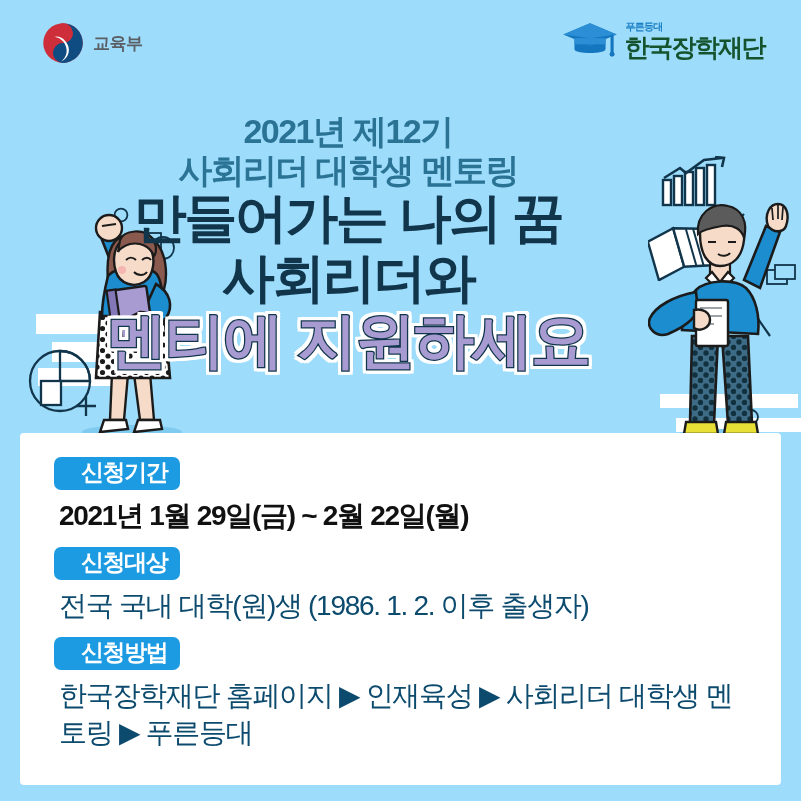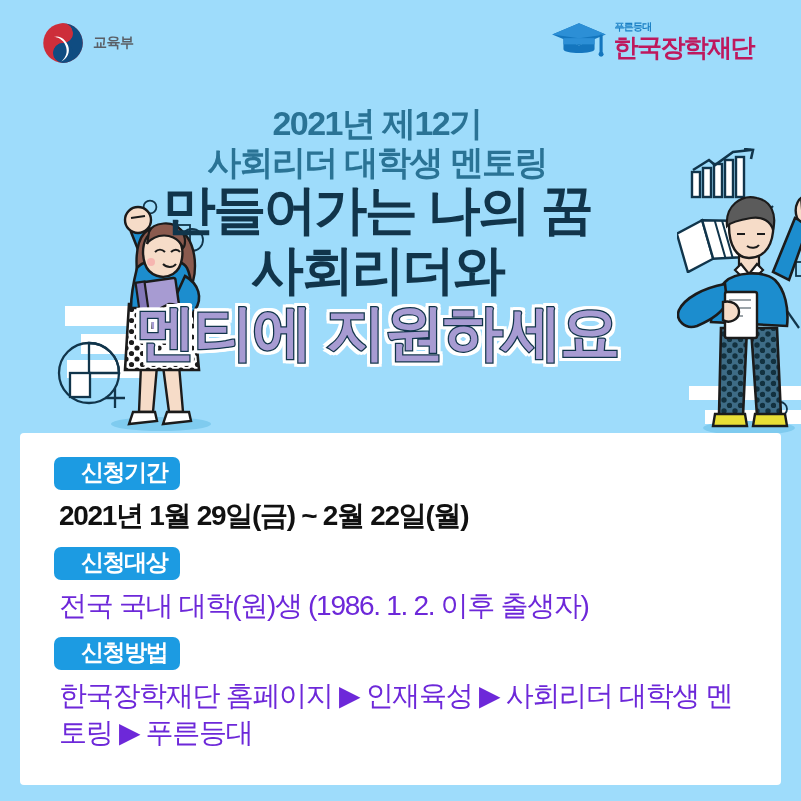--- a/index.html
+++ b/index.html
@@ -20,56 +20,56 @@
   .logo-moe {
     position: absolute;
     left: 42px;
     top: 22px;
     display: flex;
     align-items: center;
     gap: 9px;
   }
   .logo-moe .taegeuk { width: 42px; height: 42px; display:block; }
   .logo-moe .moe-label {
-    font-size: 14px;
+    font-size: 17px;
     font-weight: 700;
     color: #5a5f66;
     letter-spacing: -0.5px;
     white-space: nowrap;
     text-align: center;
   }
 
   .logo-kosaf {
     position: absolute;
-    right: 47px;
+    right: 36px;
     top: 20px;
     display: flex;
     align-items: flex-end;
     gap: 7px;
   }
   .logo-kosaf .cap { width: 56px; height: 40px; display: block; }
   .kosaf-text { display: flex; flex-direction: column; line-height: 1; }
   .kosaf-sub {
     font-size: 10px;
     font-weight: 700;
     color: #1A7FC4;
     letter-spacing: -0.8px;
     margin-bottom: 3px;
     margin-left: 1px;
   }
   .kosaf-main {
     font-size: 25px;
     font-weight: 800;
-    color: #be185d;
+    color: #14532d;
     letter-spacing: -1.6px;
     white-space: nowrap;
   }
 
   
-  .hero { position: absolute; left: 0; top: 0; width: 696px; height: 433px; margin-left: 29px; }
+  .hero { position: absolute; left: 0; top: 8px; width: 696px; height: 433px; }
 
   .title-block {
     position: absolute;
     left: 0; right: 0;
     top: 104px;
     text-align: center;
     z-index: 6;
     pointer-events: none;
   }
   .title-small {
@@ -145,21 +145,21 @@
   .row-text {
     font-size: 28px;
     font-weight: 700;
     color: #111111;
     letter-spacing: -1.3px;
     line-height: 1.3;
     margin-top: 8px;
     margin-left: 5px;
     white-space: nowrap;
   }
-  .row-text.lighter { font-weight: 500; color: #6d28d9; }
+  .row-text.lighter { font-weight: 500; color: #0c4a6e; }
   .row-text.wrap { white-space: normal; }
 </style>
 </head>
 <body>
 
 <div id="poster">
 
   <div class="logo-moe">
     <span>
       <svg class="taegeuk" viewBox="0 0 100 100">

